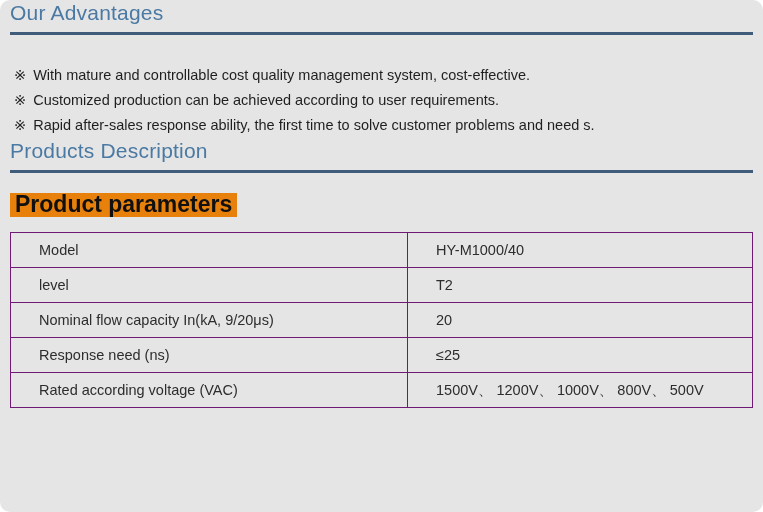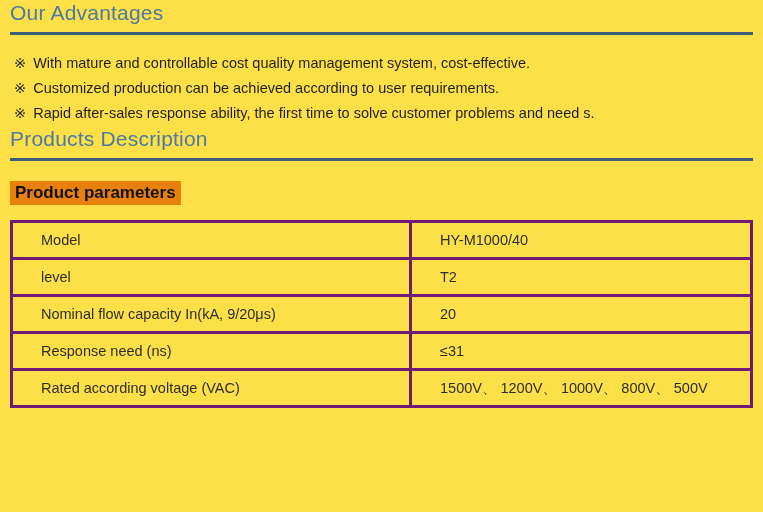--- a/index.html
+++ b/index.html
@@ -6,40 +6,41 @@
     margin: 0;
     padding: 0;
     background: #ffffff;
     font-family: "Liberation Sans", "DejaVu Sans", sans-serif;
   }
   .page {
     position: relative;
     width: 763px;
     height: 512px;
     overflow: hidden;
-    background: #fde047;
+    background: #e5e5e5;
+    border-radius: 10px;
   }
   .content {
     padding: 0 10px;
   }
   h2.section-title {
     margin: 0;
     font-size: 21px;
     line-height: 25px;
     font-weight: 500;
     color: #4a79a3;
     letter-spacing: 0.2px;
   }
   .section-rule {
     height: 3px;
     background: #3f5c7a;
     margin-top: 7px;
   }
   .advantages-list {
-    margin-top: 16px;
+    margin-top: 28px;
   }
   .advantage-item {
     font-size: 14.5px;
     line-height: 25px;
     color: #1f1f1f;
     padding-left: 4px;
   }
   .ref-mark {
     margin-right: 7px;
   }
@@ -47,32 +48,32 @@
     margin-top: 20px;
   }
   .subheading-wrap {
     margin-top: 20px;
   }
   .subheading-highlight {
     display: inline-block;
     background: #e8810c;
     color: #101010;
     font-weight: bold;
-    font-size: 17px;
+    font-size: 23px;
     line-height: 19px;
     padding: 2px 5px 3px 5px;
   }
   table.params-table {
     border-collapse: collapse;
     width: 100%;
     margin-top: 15px;
     table-layout: fixed;
   }
   table.params-table td {
-    border: 3px solid #701a75;
+    border: 1px solid #701a75;
     height: 34px;
     padding: 0 28px;
     font-size: 14.5px;
     color: #2d2d2d;
     vertical-align: middle;
     overflow: hidden;
     white-space: nowrap;
   }
   td.col-label { width: 340px; }
 </style>
@@ -116,21 +117,21 @@
           <tr>
             <td class="col-label">level</td>
             <td class="col-value">T2</td>
           </tr>
           <tr>
             <td class="col-label">Nominal flow capacity In(kA, 9/20μs)</td>
             <td class="col-value">20</td>
           </tr>
           <tr>
             <td class="col-label">Response need (ns)</td>
-            <td class="col-value">≤31</td>
+            <td class="col-value">≤25</td>
           </tr>
           <tr>
             <td class="col-label">Rated according voltage (VAC)</td>
             <td class="col-value">1500V、 1200V、 1000V、 800V、 500V</td>
           </tr>
         </tbody>
       </table>
     </section>
 
   </div>

